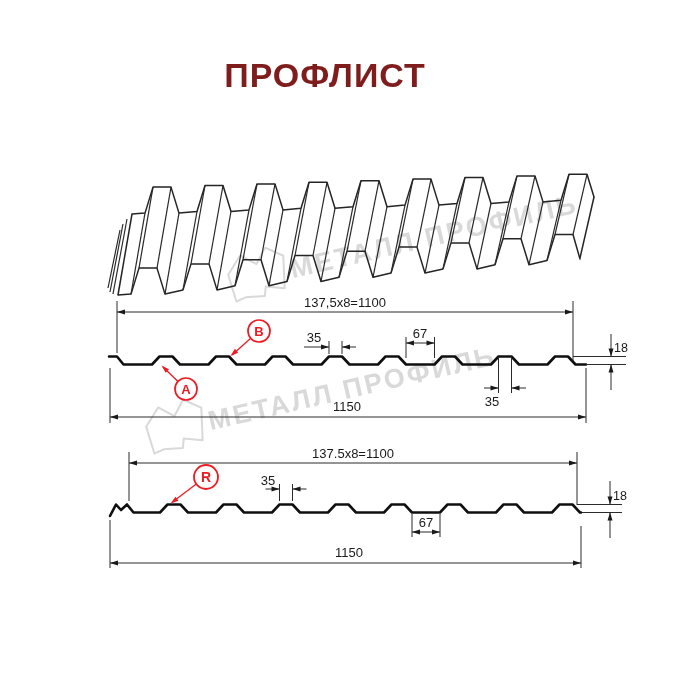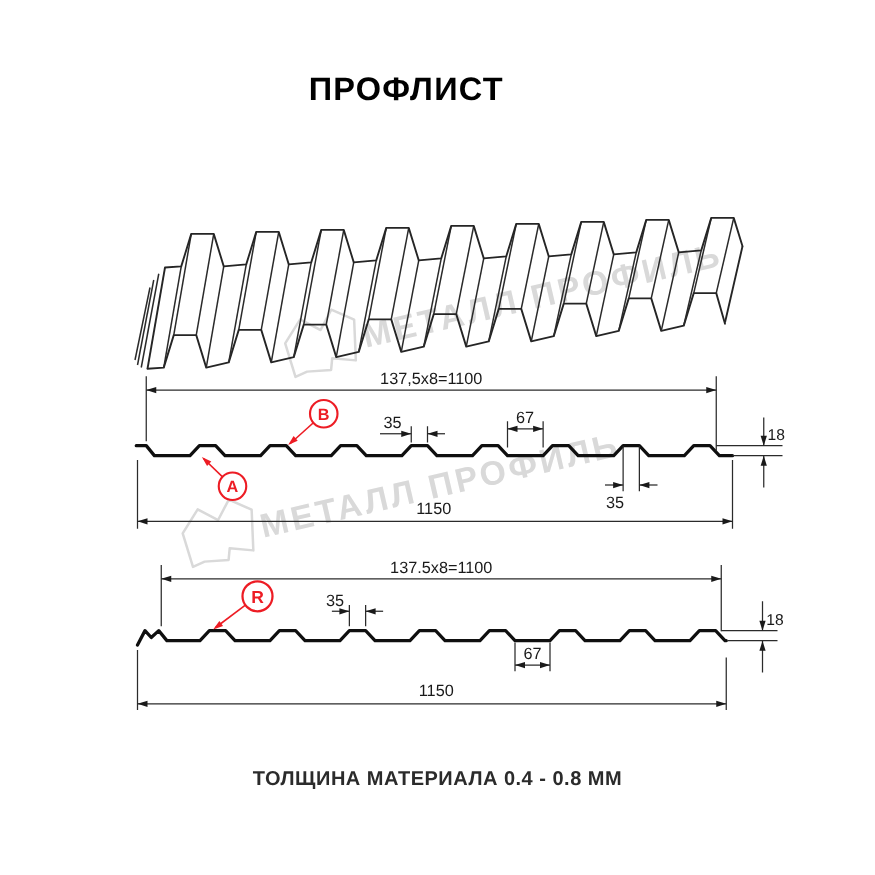--- a/index.html
+++ b/index.html
@@ -1,19 +1,19 @@
 <!DOCTYPE html>
 <html><head>
 <meta charset="utf-8">
 <style>
   html,body{margin:0;padding:0;background:#ffffff;}
   .page{position:relative;width:700px;height:700px;background:#ffffff;overflow:hidden;
         font-family:"Liberation Sans", sans-serif;}
   .title{position:absolute;top:56px;left:0;width:650px;text-align:center;margin:0;
-         font-size:26px;font-weight:700;letter-spacing:1px;color:#000000;}
+         font-size:34px;font-weight:700;letter-spacing:1px;color:#7f1d1d;}
   .subtitle{position:absolute;top:97px;left:0;width:700px;text-align:center;
             font-size:17px;font-weight:600;letter-spacing:1.5px;color:#333333;}
   .footer{position:absolute;top:615px;left:0;width:700px;text-align:center;
           font-size:16px;font-weight:600;letter-spacing:0.4px;color:#2b2b2b;}
   #diagram-svg{position:absolute;left:0;top:0;}
   #diagram-svg text{font-family:"Liberation Sans", sans-serif;}
 </style>
 </head>
 <body>
 
@@ -157,14 +157,13 @@
         <polygon points="610,512.5 612.5,520.5 607.5,520.5" fill="#1a1a1a"></polygon>
         <text x="613" y="500" text-anchor="start" font-size="12.5" font-weight="400" fill="#1a1a1a" letter-spacing="0">18</text>
         <line x1="110" y1="520" x2="110" y2="568" stroke="#2b2b2b" stroke-width="1"></line>
         <line x1="581" y1="526" x2="581" y2="568" stroke="#2b2b2b" stroke-width="1"></line>
         <line x1="110" y1="563" x2="581" y2="563" stroke="#2b2b2b" stroke-width="1"></line>
         <polygon points="110,563 118,560.5 118,565.5" fill="#1a1a1a"></polygon>
         <polygon points="581,563 573,565.5 573,560.5" fill="#1a1a1a"></polygon>
         <text x="349" y="557" text-anchor="middle" font-size="13" font-weight="400" fill="#1a1a1a" letter-spacing="0">1150</text>
       </g>
     </svg>
-  <div class="footer">ТОЛЩИНА МАТЕРИАЛА 0.4 - 0.8 ММ</div>
 </div>
 
 </body></html>

